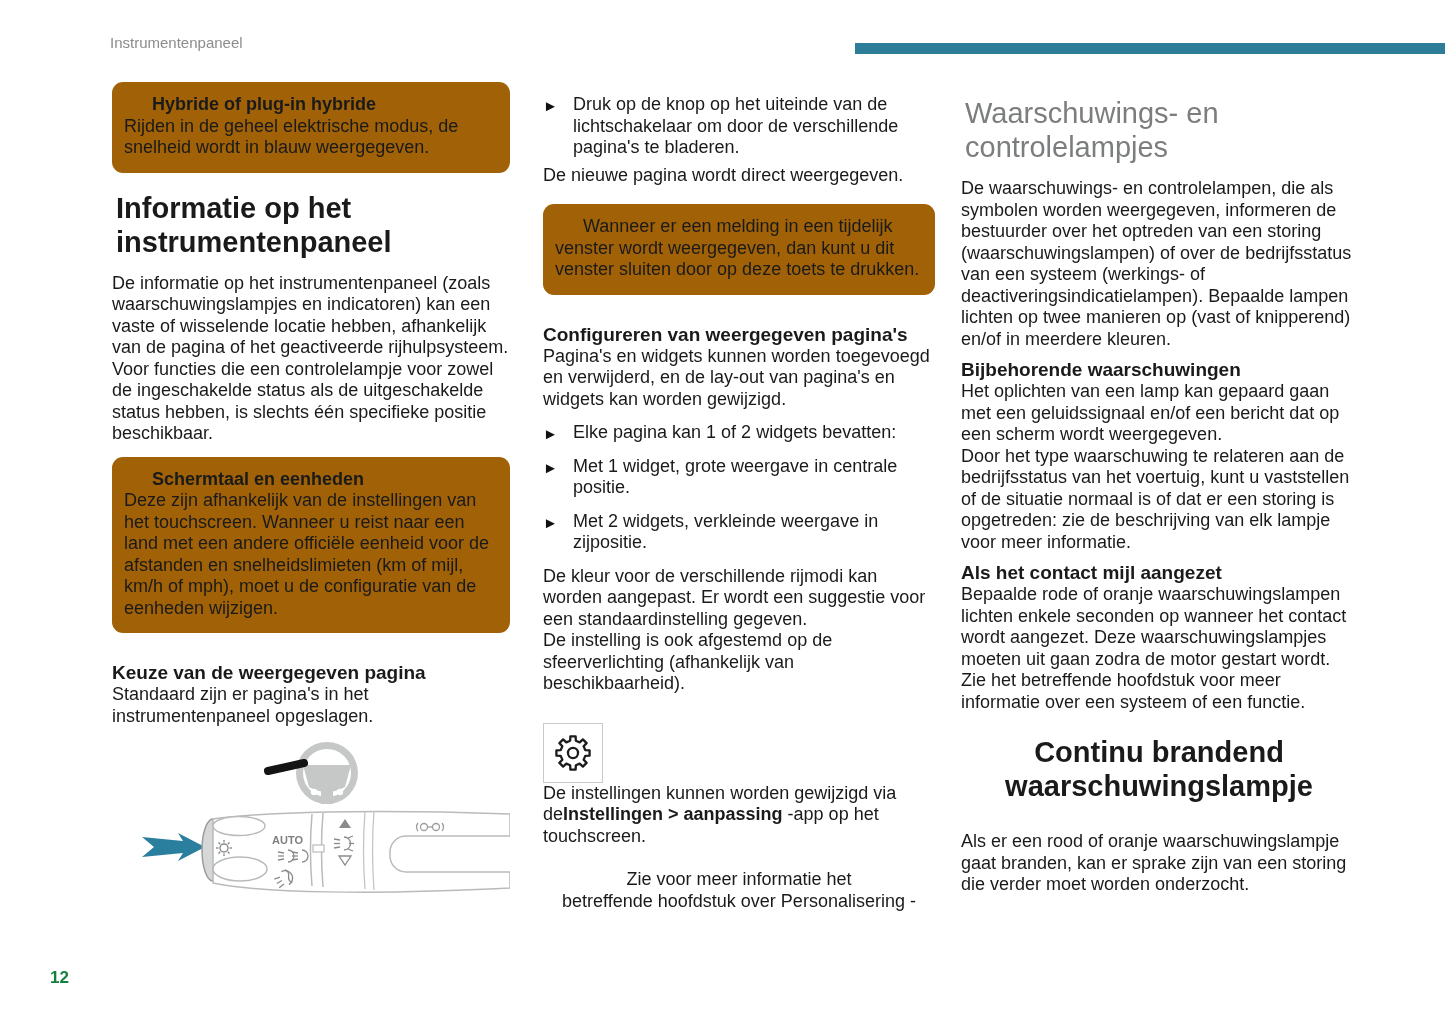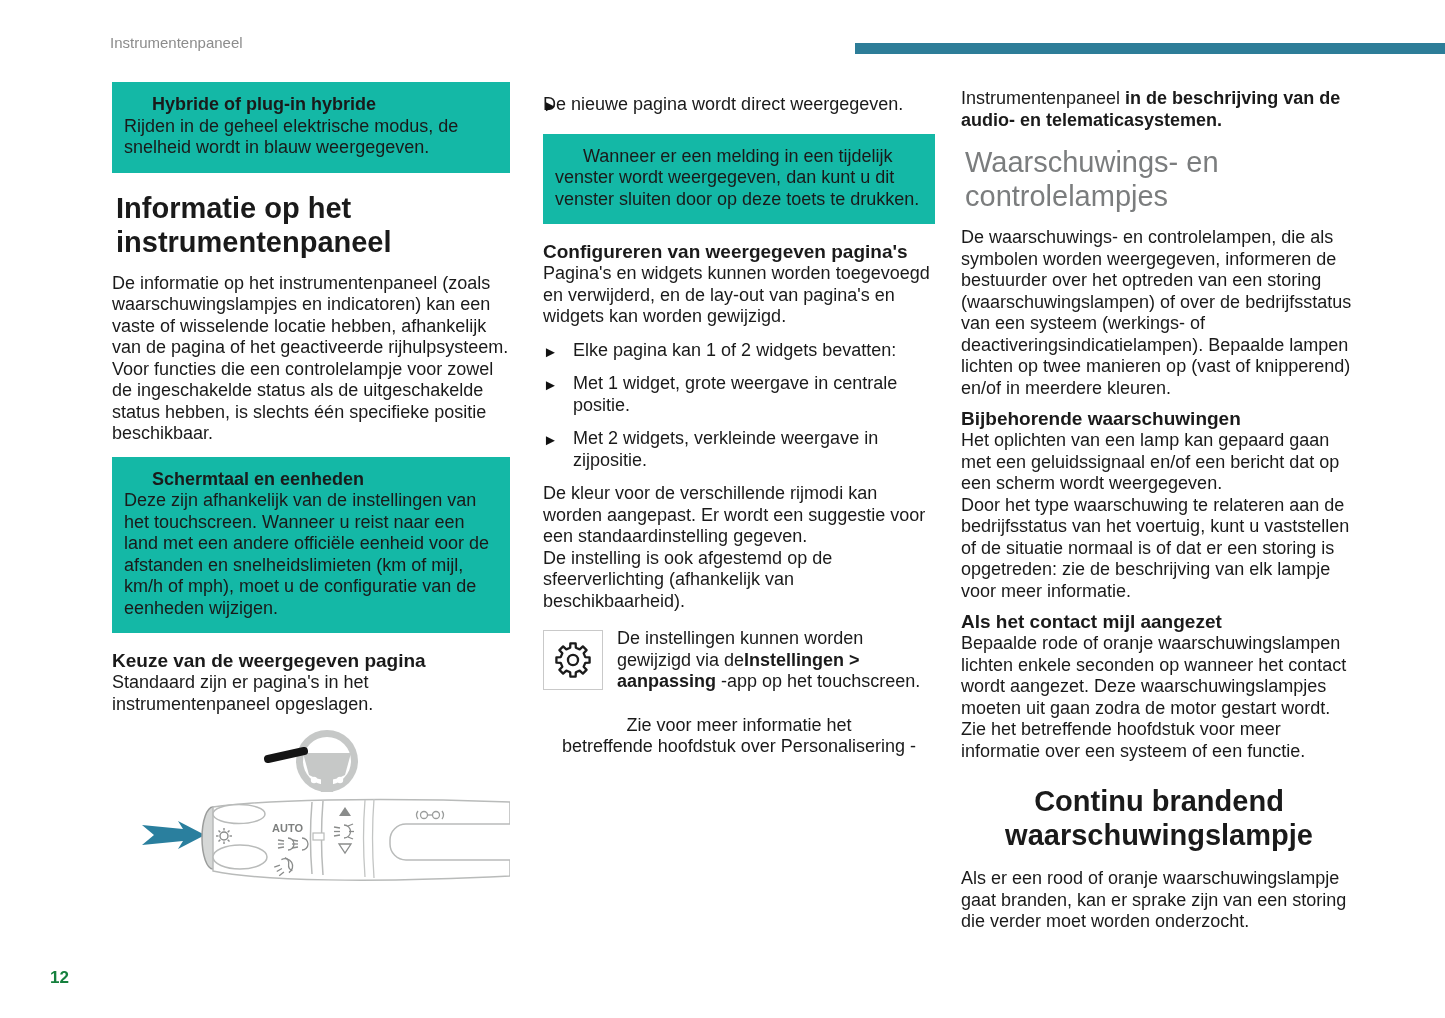--- a/index.html
+++ b/index.html
@@ -16,35 +16,35 @@
   #col2{left:543px;width:392px;}
   #col3{left:961px;width:396px;}
 
   p{margin:0;}
   .block{display:block;}
   .b{font-weight:bold;}
   .h1{font-size:29px;line-height:34px;font-weight:bold;margin:4px;}
   .h1-gray{color:#7b7d7e;font-weight:normal;}
   .subhead{font-size:19px;line-height:23px;font-weight:bold;}
 
-  .infobox{background:#14b8a6;padding:12px 14px 14px 12px;}
+  .infobox{background:#a16207;padding:12px 14px 14px 12px;border-radius:11px;}
   .ibox-icon{float:left;width:14px;margin:2px 12px 2px 2px;}
   .ibox-icon .dot{height:10px;background:#3487b2;margin-bottom:3px;}
   .ibox-icon .stem{height:25px;background:#3487b2;}
   .ibox-title{font-weight:bold;}
 
   .bullet{position:relative;padding-left:30px;}
   .bullet .tri{position:absolute;left:0;top:1px;font-size:15px;color:#111;}
 
-  .gear-row{display:flex;align-items:center;}
+  .gear-row{display:flex;align-items:flex-start;flex-direction:column;}
   .gear-box{width:58px;height:58px;border:1px solid #c9c9c9;flex:none;display:flex;
     align-items:center;justify-content:center;margin-right:14px;background:#fff;}
 
   .mt6{margin-top:6px;}.mt8{margin-top:8px;}.mt12{margin-top:12px;}
-  .mt14{margin-top:14px;}.mt16{margin-top:16px;}.mt18{margin-top:18px;}.mt22{margin-top:22px;text-align:center;}
+  .mt14{margin-top:14px;}.mt16{margin-top:28px;}.mt18{margin-top:18px;}.mt22{margin-top:22px;text-align:center;}
 
   .illus{position:relative;margin-top:10px;}
   .wheel-wrap{margin-left:140px;}
   svg{display:block;}
 </style>
 </head>
 <body>
 
 <div class="running-header">Instrumentenpaneel</div>
 <div class="accent-bar"></div>
@@ -162,20 +162,21 @@
 
       <rect x="278" y="29" width="140" height="36" rx="16" fill="#ffffff" stroke="#b9bbba" stroke-width="1.5"></rect>
     </svg>
   </div>
 </div>
 
 <div class="col" id="col2">
 
   <div class="bullet mt12">
     <span class="tri">►</span>
+    <span>Druk op de knop op het uiteinde van de lichtschakelaar om door de verschillende pagina's te bladeren.</span>
   </div>
 
   <p class="mt6">De nieuwe pagina wordt direct weergegeven.</p>
 
   <div class="infobox mt18">
     <span class="ibox-icon"><span class="dot"></span><span class="stem"></span></span>
     <span>Wanneer er een melding in een tijdelijk venster wordt weergegeven, dan kunt u dit venster sluiten door op deze toets te drukken.</span>
   </div>
 
   <div class="subhead mt16">Configureren van weergegeven pagina's</div>
@@ -208,21 +209,20 @@
   </div>
 
   <p class="mt22">
     <span class="block">Zie voor meer informatie het</span>
     <span class="block">betreffende hoofdstuk over Personalisering -</span>
   </p>
 </div>
 
 <div class="col" id="col3">
 
-  <p class="mt6"><span>Instrumentenpaneel </span><span class="b">in de beschrijving van de audio- en telematicasystemen.</span></p>
 
   <h1 class="h1 h1-gray mt14">Waarschuwings- en controlelampjes</h1>
 
   <p class="mt14">De waarschuwings- en controlelampen, die als symbolen worden weergegeven, informeren de bestuurder over het optreden van een storing (waarschuwingslampen) of over de bedrijfsstatus van een systeem (werkings- of deactiveringsindicatielampen). Bepaalde lampen lichten op twee manieren op (vast of knipperend) en/of in meerdere kleuren.</p>
 
   <div class="subhead mt8">Bijbehorende waarschuwingen</div>
   <p>Het oplichten van een lamp kan gepaard gaan met een geluidssignaal en/of een bericht dat op een scherm wordt weergegeven.</p>
   <p>Door het type waarschuwing te relateren aan de bedrijfsstatus van het voertuig, kunt u vaststellen of de situatie normaal is of dat er een storing is opgetreden: zie de beschrijving van elk lampje voor meer informatie.</p>
 
   <div class="subhead mt8">Als het contact mijl aangezet</div>

